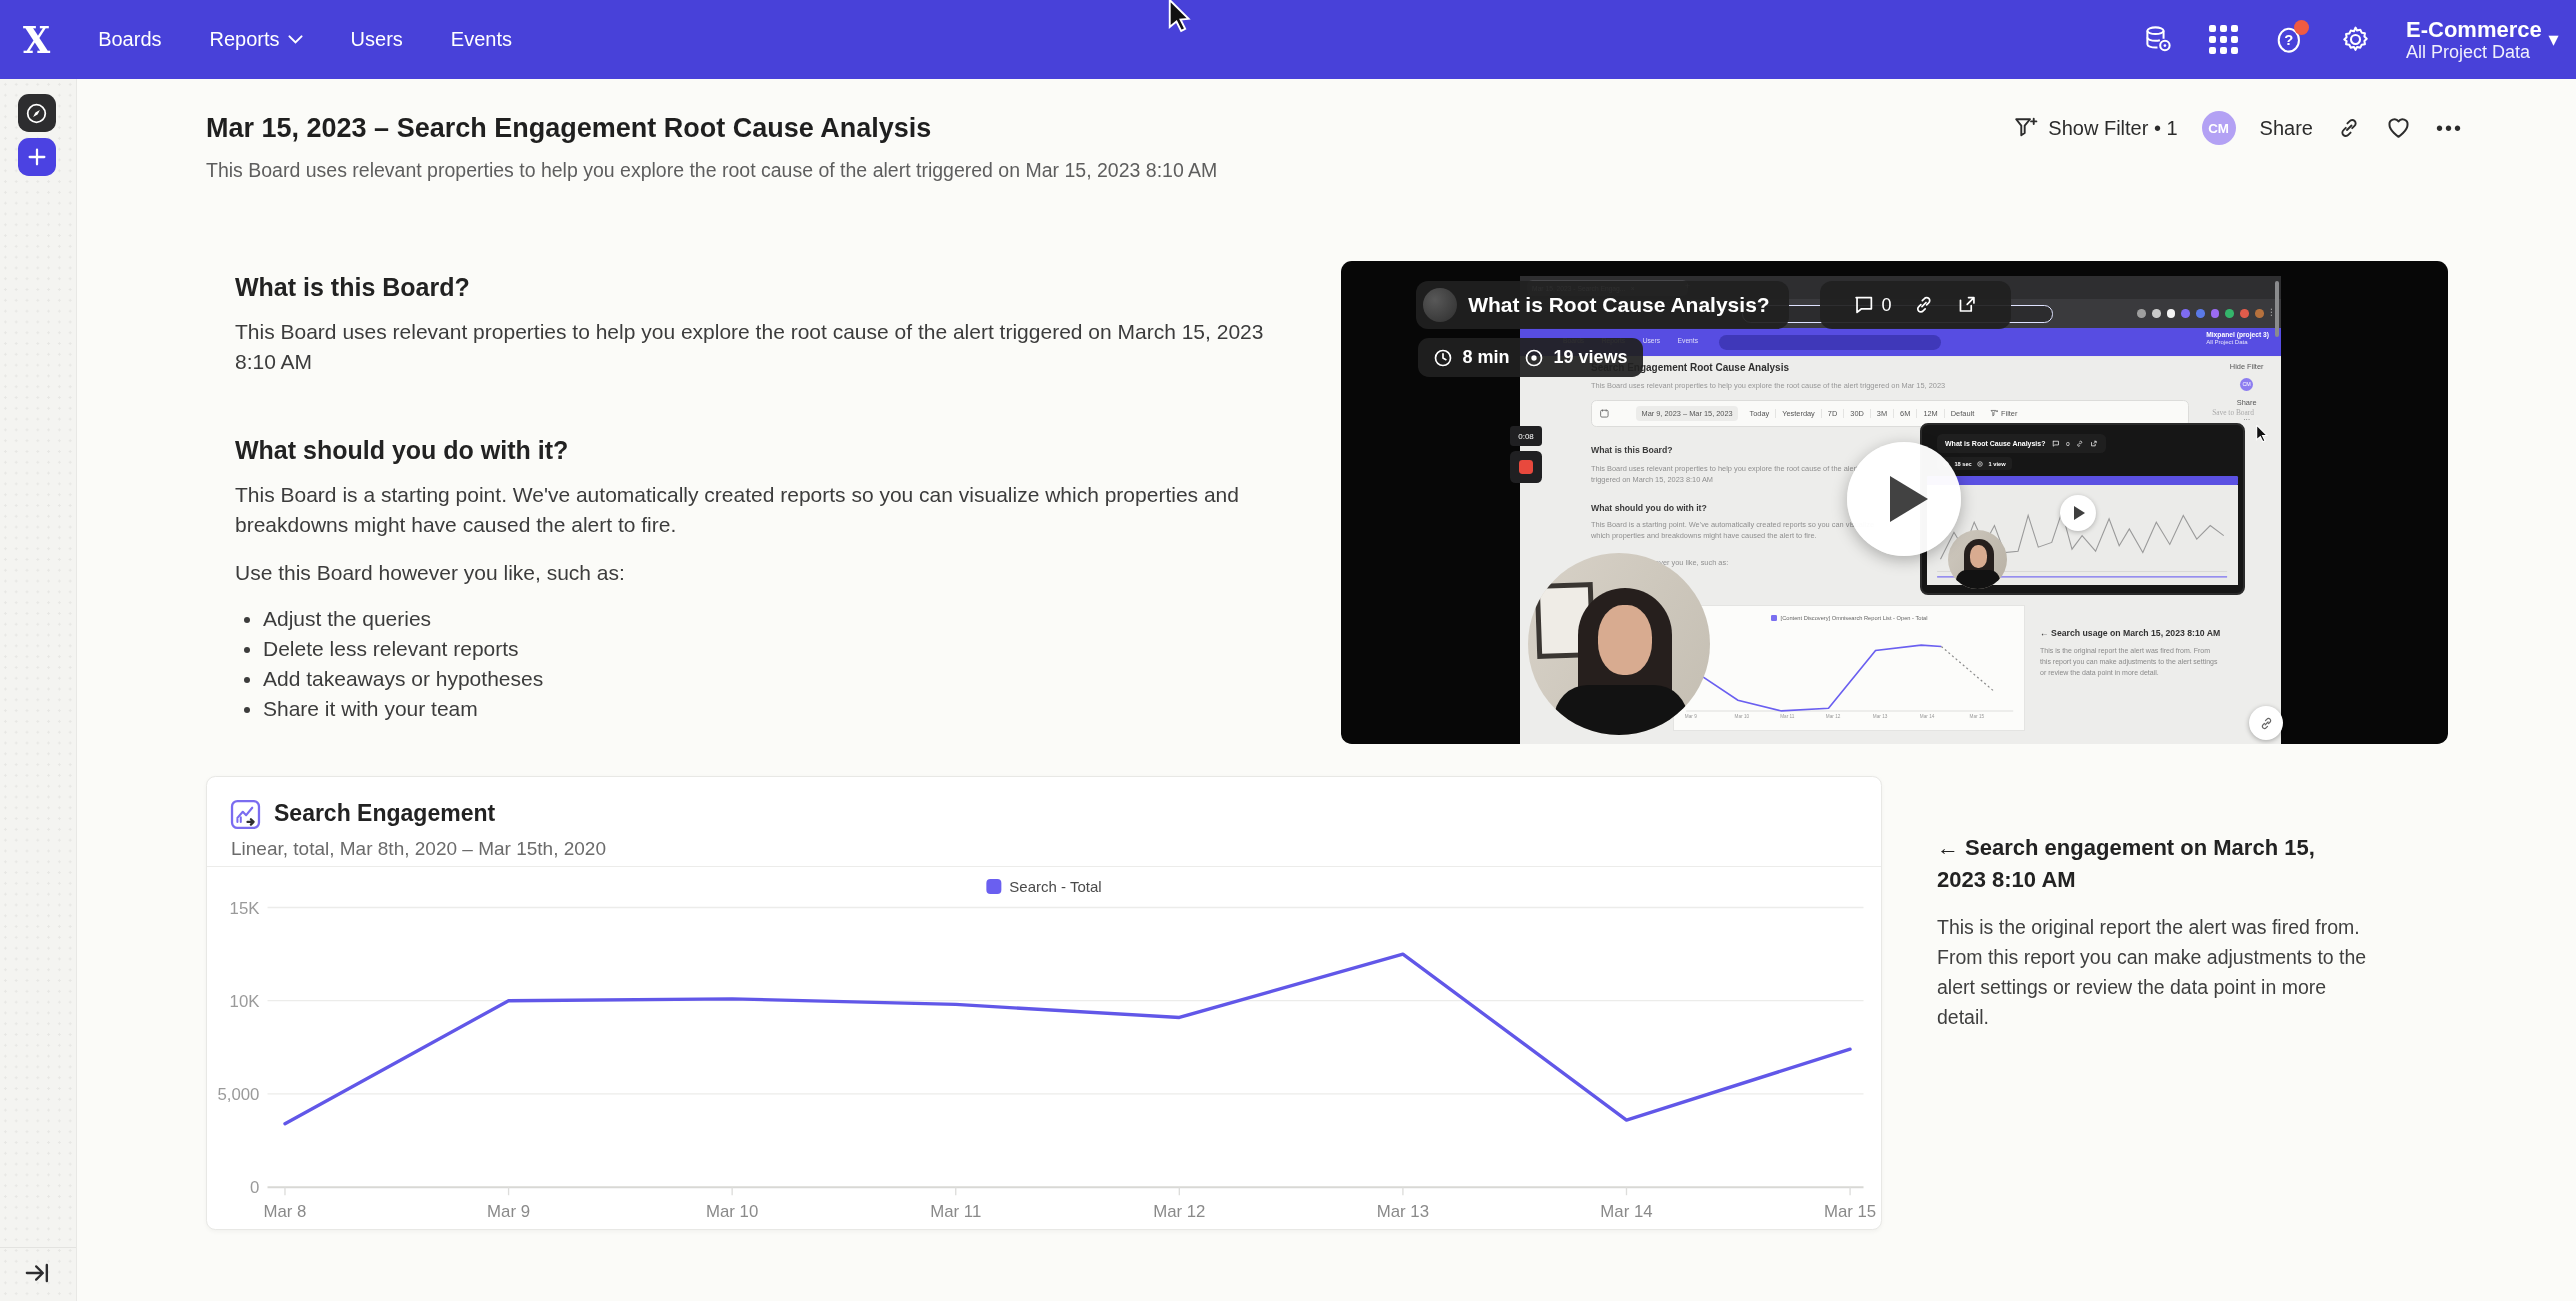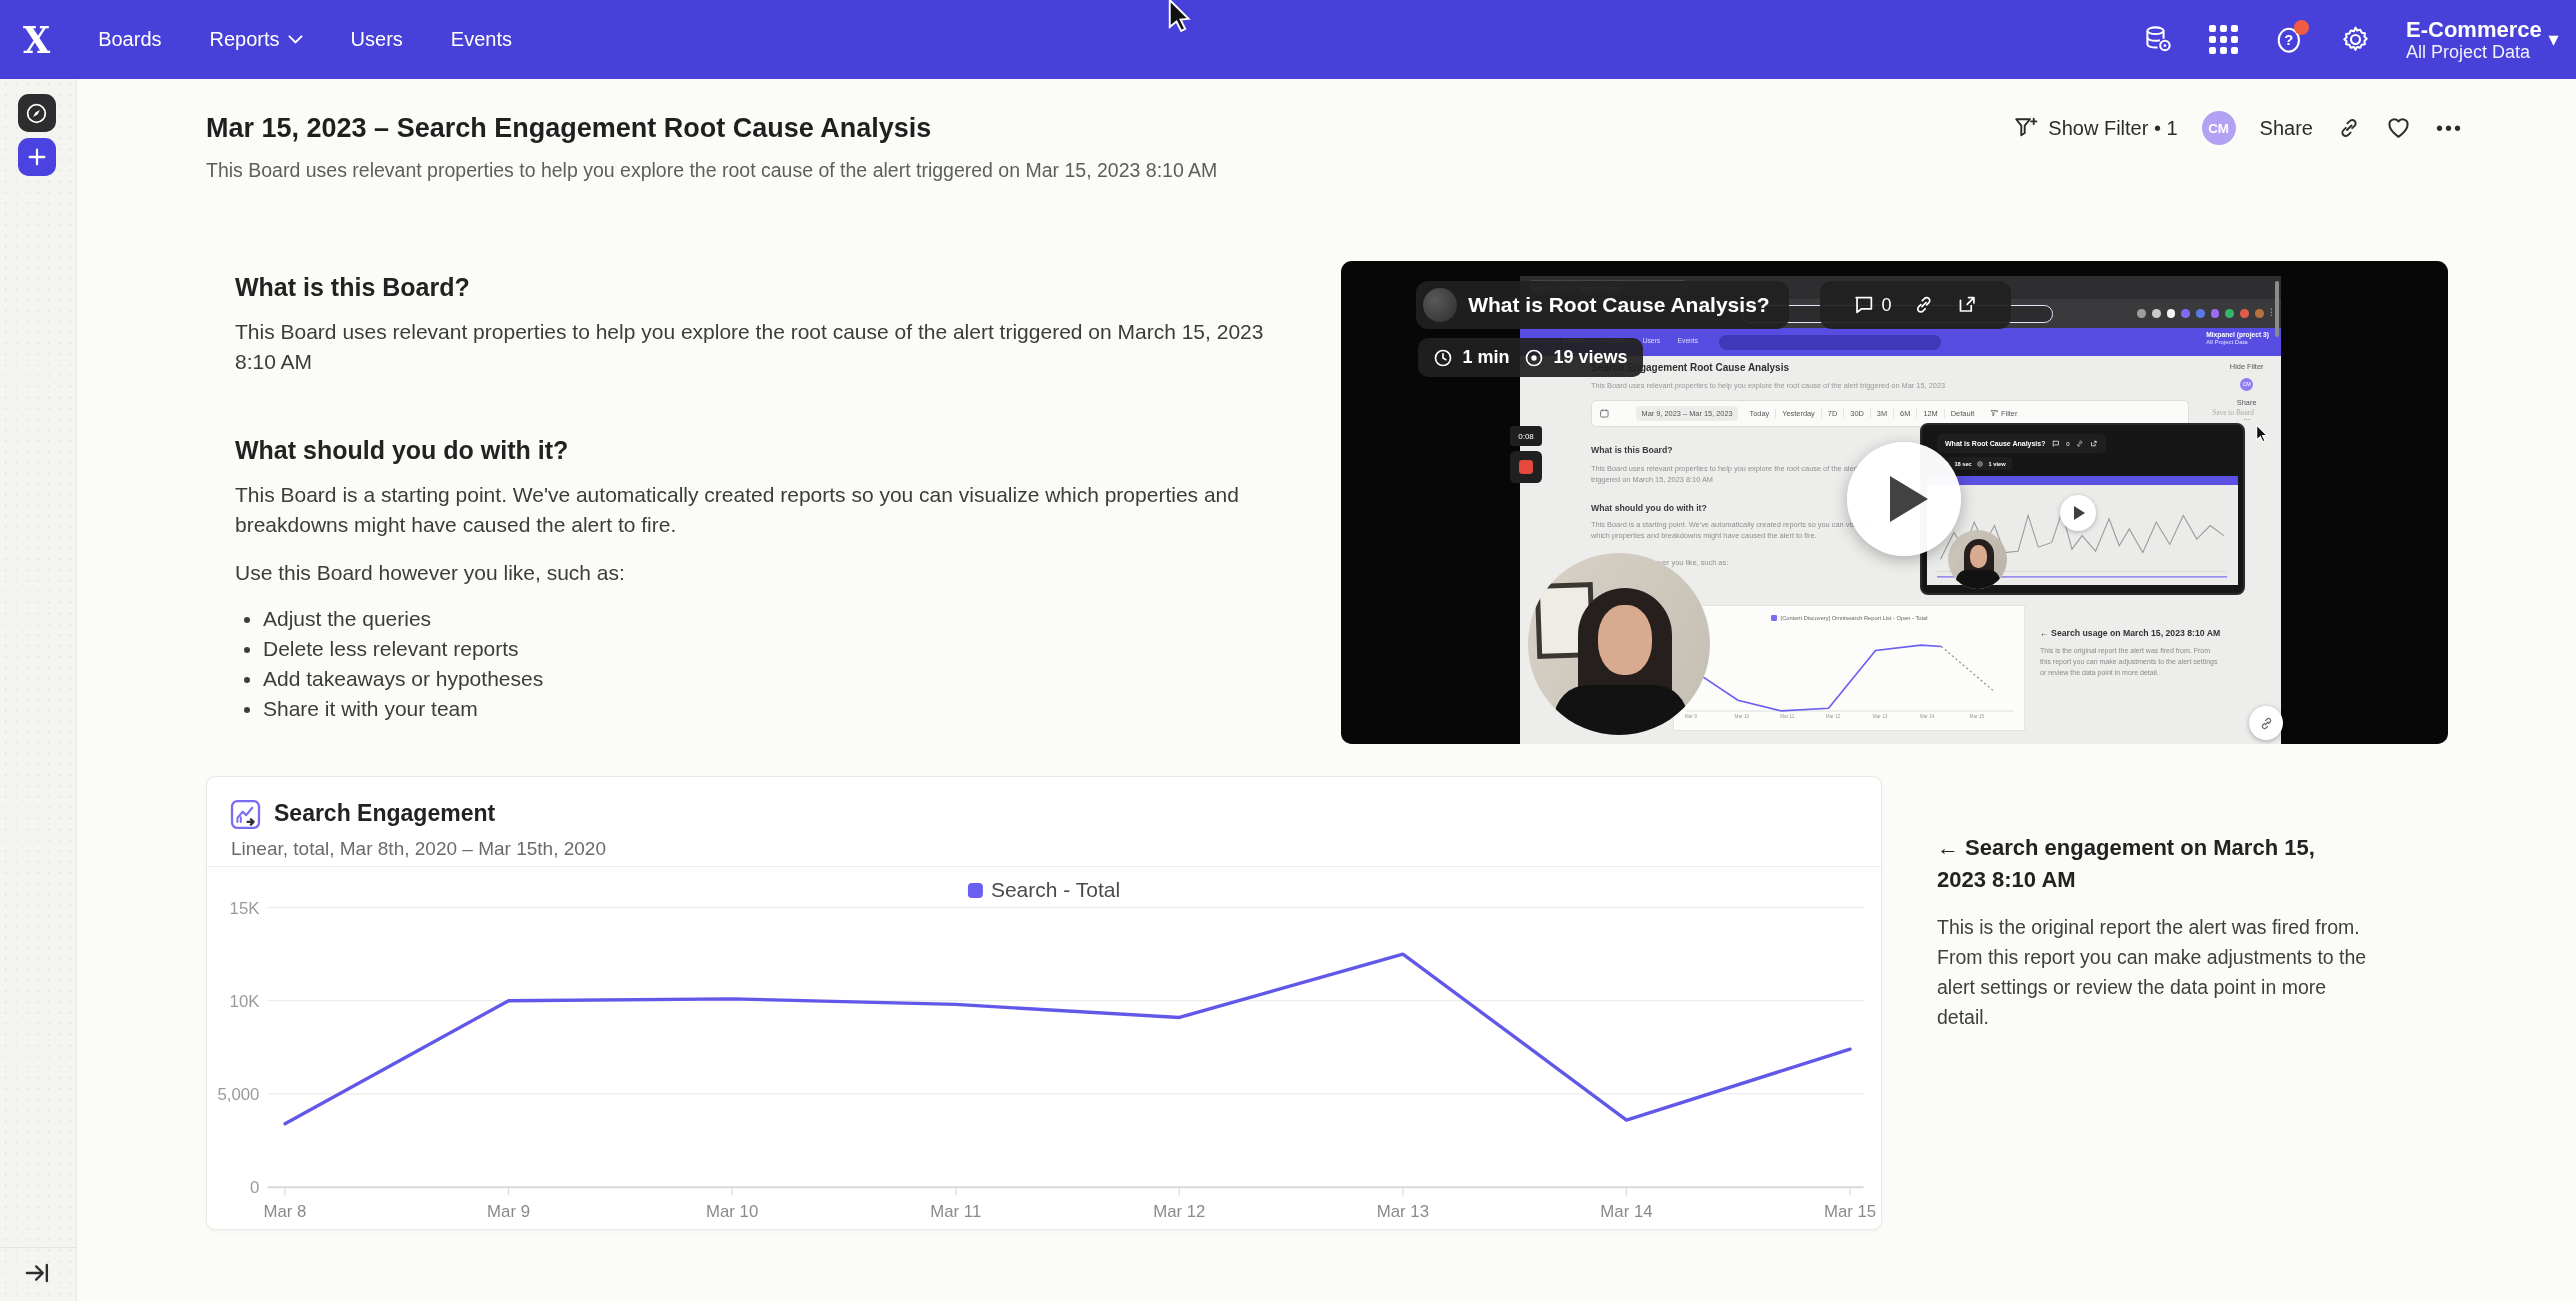--- a/index.html
+++ b/index.html
@@ -61,21 +61,21 @@
   #nested{position:absolute;left:579px;top:162px;width:325px;height:172px;background:#161616;border:2px solid #2b2b2b;border-radius:8px;box-sizing:border-box;overflow:hidden;}
   #webcam{position:absolute;left:187px;top:292px;width:182px;height:182px;border-radius:50%;overflow:hidden;background:linear-gradient(120deg,#d8d2c8,#c4beb2);}
   .person-hair{position:absolute;background:#261f1d;}
   .person-face{position:absolute;background:#d8ab90;}
   .person-body{position:absolute;background:#121212;}
   
   #card{left:206px;top:776px;width:1674px;height:452px;background:#ffffff;border:1.3px solid #e8e8e5;border-radius:9.4px;box-shadow:0 1.3px 4px rgba(0,0,0,.04);}
   #cardtitle{position:absolute;left:67px;top:23px;font-size:23px;font-weight:700;color:#222;}
   #cardsub{position:absolute;left:24px;top:61px;font-size:19px;color:#6b6b6b;}
   #carddiv{position:absolute;left:0;top:89px;width:100%;height:1.3px;background:#ececea;}
-  #legend{position:absolute;left:50%;top:101px;transform:translateX(-50%);display:flex;align-items:center;gap:8px;font-size:21px;color:#4a4a4a;}
+  #legend{position:absolute;left:50%;top:101px;transform:translateX(-50%);display:flex;align-items:center;gap:8px;font-size:15px;color:#4a4a4a;}
   #legsw{width:15px;height:15px;border-radius:4px;}
   
   #aside-h{left:1937px;top:832px;width:417px;font-size:22px;font-weight:700;color:#222;line-height:32px;}
   #aside-p{left:1937px;top:912px;width:444px;font-size:19.5px;color:#3f3f3f;line-height:30px;}
 </style>
 </head>
 <body>
 
 <div id="stage">
 
@@ -388,21 +388,21 @@
         </svg>
       <svg width="21.5" height="21.5" viewBox="0 0 24 24">
           <path d="M5 7v12h12v-6M12.5 11.5L20 4M14 4h6v6" fill="none" stroke="#fff" stroke-width="1.9" stroke-linecap="round" stroke-linejoin="round"></path>
         </svg>
     </div>
     <div class="pill abs" style="left:77px;top:77px;height:39px;border-radius:10.8px;padding:0 15px;gap:9.4px;">
       <svg width="20" height="20" viewBox="0 0 24 24">
           <circle cx="12" cy="12" r="9" fill="none" stroke="#fff" stroke-width="2"></circle>
           <path d="M12 7v5l3.5 2" fill="none" stroke="#fff" stroke-width="2" stroke-linecap="round"></path>
         </svg>
-      <span style="font-size:18px;font-weight:700;">1 min</span>
+      <span style="font-size:18px;font-weight:700;">8 min</span>
       <svg width="20" height="20" viewBox="0 0 24 24" style="margin-left:5.4px;">
           <circle cx="12" cy="12" r="9" fill="none" stroke="#fff" stroke-width="2"></circle>
           <circle cx="12" cy="12" r="3.2" fill="#fff"></circle>
         </svg>
       <span style="font-size:18px;font-weight:700;">19 views</span>
     </div>
 
     <div class="abs" style="left:908px;top:445px;width:34px;height:34px;border-radius:50%;background:#fff;box-shadow:0 1.3px 5.4px rgba(0,0,0,.3);display:flex;align-items:center;justify-content:center;">
       <svg width="15" height="15" viewBox="0 0 24 24">
           <path d="M10 14l4.5-4.5M8.8 11.8l-2.3 2.3a3.4 3.4 0 104.8 4.8l2.3-2.3M15.2 12.2l2.3-2.3a3.4 3.4 0 10-4.8-4.8l-2.3 2.3" fill="none" stroke="#666" stroke-width="2" stroke-linecap="round"></path>

